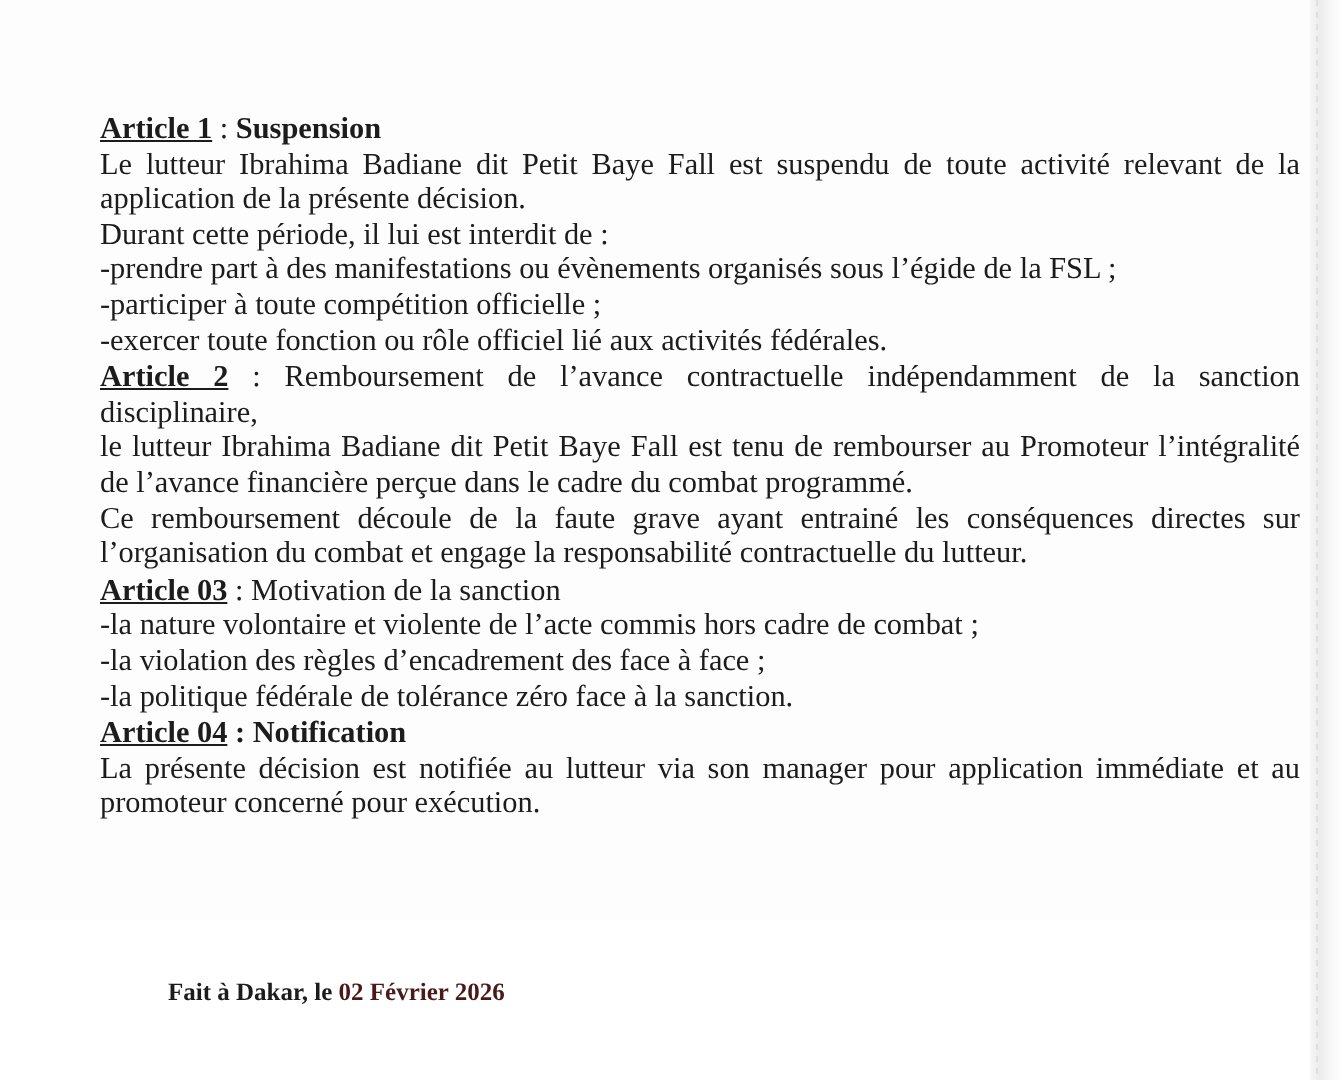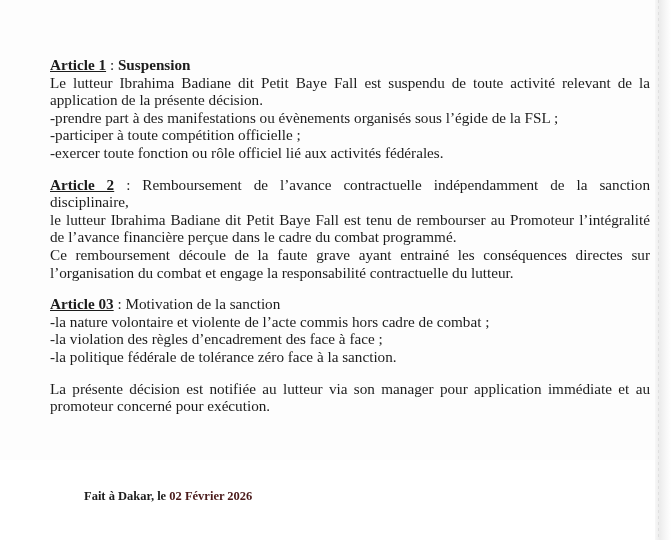--- a/index.html
+++ b/index.html
@@ -46,21 +46,21 @@
       left: 50px;
       top: 56px;
       width: 600px;
       font-size: 15.2px;
       line-height: 17.6px;
     }
     .article {
       margin: 0;
     }
     .article + .article {
-      margin-top: 14px;
+      margin-top: 1px;
     }
     .line {
       display: block;
       white-space: nowrap;
     }
     .justify {
       text-align: justify;
       text-align-last: justify;
       white-space: normal;
       width: 600px;
@@ -93,20 +93,21 @@
 
 <div class="page">
   <div class="right-edge"></div>
 
   <div class="content">
 
     <div class="article">
       <span class="line"><span class="heading-label">Article 1</span><span class="heading-sep"> : </span><span class="heading-title-bold">Suspension</span></span>
       <span class="line justify">Le lutteur Ibrahima Badiane dit Petit Baye Fall est suspendu de toute activité relevant de la</span>
       <span class="line">application de la présente décision.</span>
+      <span class="line">Durant cette période, il lui est interdit de :</span>
       <span class="line">-prendre part à des manifestations ou évènements organisés sous l’égide de la FSL ;</span>
       <span class="line">-participer à toute compétition officielle ;</span>
       <span class="line">-exercer toute fonction ou rôle officiel lié aux activités fédérales.</span>
     </div>
 
     <div class="article">
       <span class="line justify"><span class="heading-label">Article 2</span><span class="heading-sep"> : </span><span>Remboursement de l’avance contractuelle indépendamment de la sanction disciplinaire,</span></span>
       <span class="line justify">le lutteur Ibrahima Badiane dit Petit Baye Fall est tenu de rembourser au Promoteur l’intégralité</span>
       <span class="line">de l’avance financière perçue dans le cadre du combat programmé.</span>
       <span class="line justify">Ce remboursement découle de la faute grave ayant entrainé les   conséquences directes sur</span>
@@ -114,20 +115,21 @@
     </div>
 
     <div class="article">
       <span class="line"><span class="heading-label">Article 03</span><span class="heading-sep"> : </span><span>Motivation de la sanction</span></span>
       <span class="line">-la nature volontaire et violente de l’acte commis hors cadre de combat ;</span>
       <span class="line">-la violation des règles d’encadrement des face à face ;</span>
       <span class="line">-la politique fédérale de tolérance zéro face à la sanction.</span>
     </div>
 
     <div class="article">
+      <span class="line"><span class="heading-label">Article 04</span><span class="heading-title-bold"> : </span><span class="heading-title-bold">Notification</span></span>
       <span class="line justify">La présente décision est notifiée au lutteur via son manager pour application immédiate et au</span>
       <span class="line">promoteur concerné pour exécution.</span>
     </div>
 
   </div>
 
   <div class="signoff"><span>Fait à Dakar, le </span><span class="date">02 Février 2026</span></div>
 </div>
 
 </body></html>

